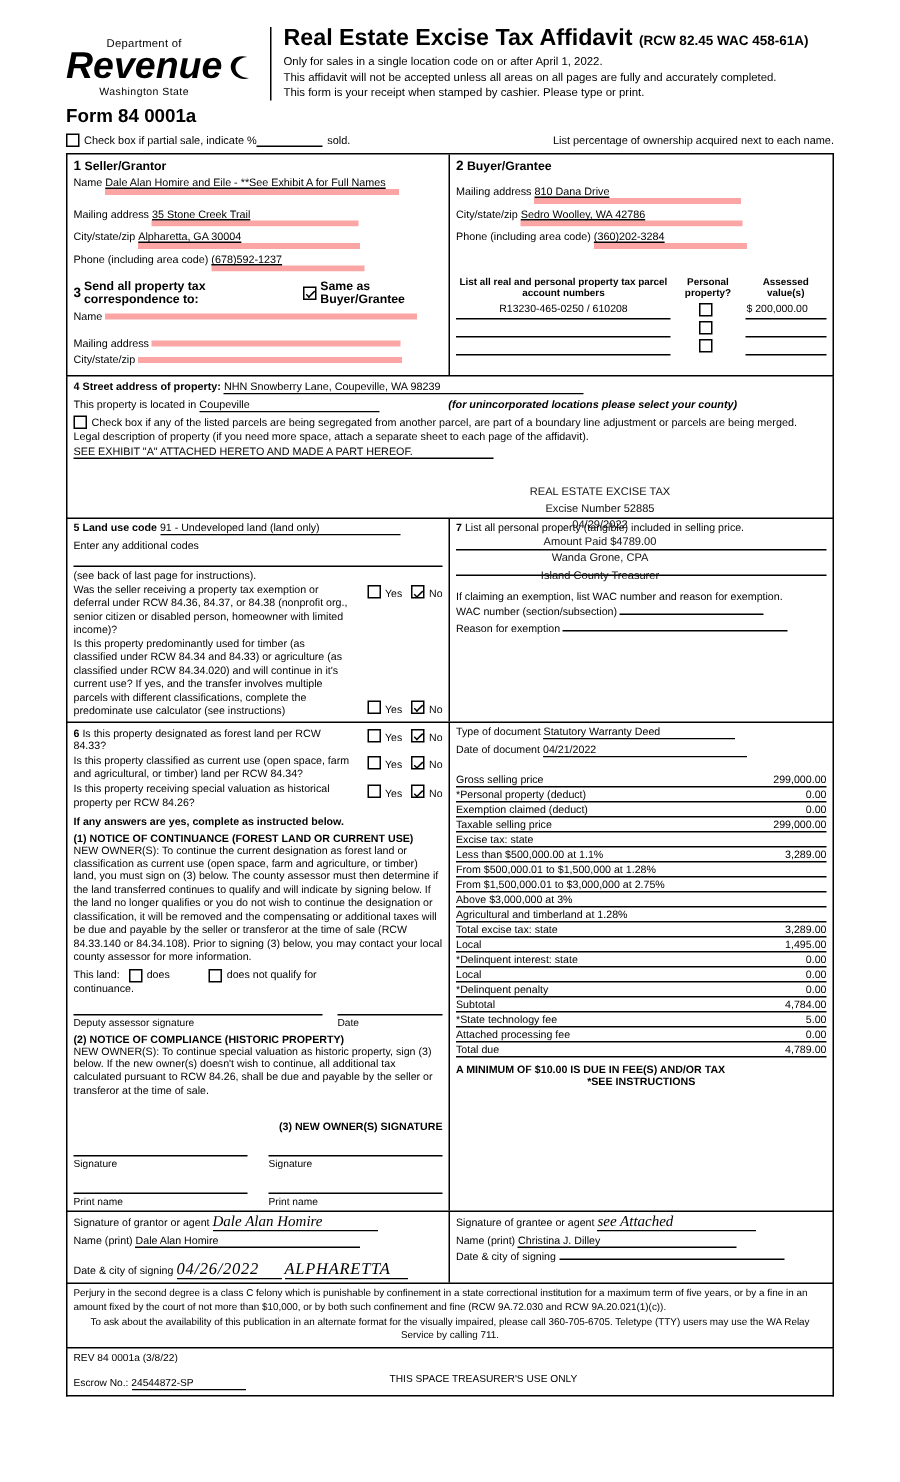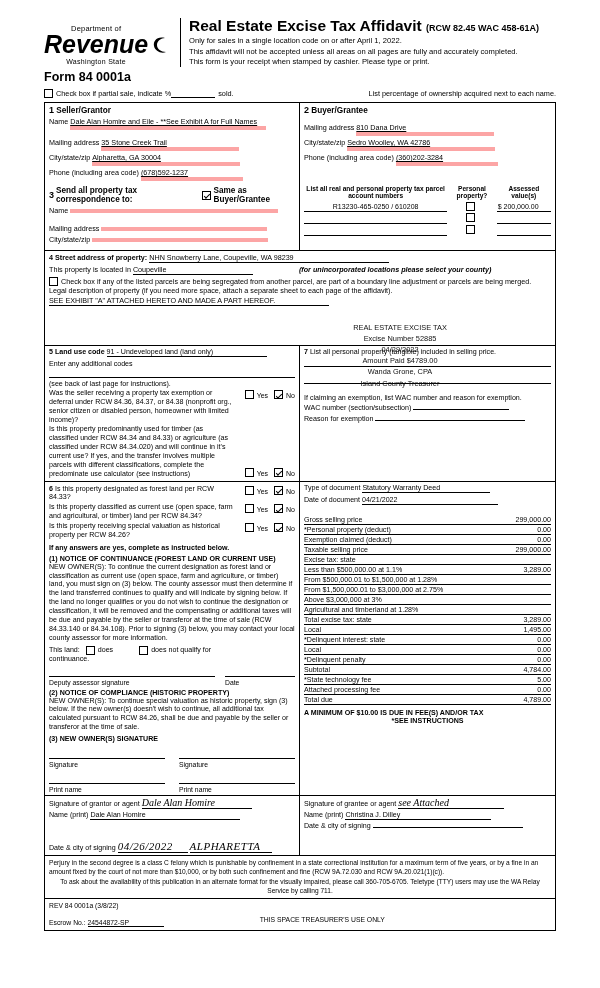--- a/index.html
+++ b/index.html
@@ -254,21 +254,21 @@
       </div>
       <div>continuance.</div>
       <div style="display:flex;gap:10px;margin-top:8px">
         <div style="flex:1"><div class="und" style="width:100%;height:1px"></div>
           <div class="lbl">Deputy assessor signature</div></div>
         <div style="width:70px"><div class="und" style="width:100%;height:1px"></div>
           <div class="lbl">Date</div></div>
       </div>
       <div class="bold" style="margin-top:3px">(2) NOTICE OF COMPLIANCE (HISTORIC PROPERTY)</div>
       <div style="line-height:1.25">NEW OWNER(S): To continue special valuation as historic property, sign (3) below. If the new owner(s) doesn't wish to continue, all additional tax calculated pursuant to RCW 84.26, shall be due and payable by the seller or transferor at the time of sale.</div>
-      <div class="bold" style="text-align:left;margin-top:3px">(3) NEW OWNER(S) SIGNATURE</div>
+      <div class="bold" style="text-align:right;margin-top:15px">(3) NEW OWNER(S) SIGNATURE</div>
       <div style="display:flex;gap:14px;margin-top:10px">
         <div style="flex:1"><div class="und" style="width:100%;height:1px"></div>
           <div class="lbl">Signature</div></div>
         <div style="flex:1"><div class="und" style="width:100%;height:1px"></div>
           <div class="lbl">Signature</div></div>
       </div>
       <div style="display:flex;gap:14px;margin-top:10px">
         <div style="flex:1"><div class="und" style="width:100%;height:1px"></div>
           <div class="lbl">Print name</div></div>
         <div style="flex:1"><div class="und" style="width:100%;height:1px"></div>
@@ -365,21 +365,21 @@
     </div>
   </div>
 
   <div class="cert">
     <div class="certrow">
       <div class="certcol left">
         <div class="nowrapline"><span>Signature of grantor or agent</span>
           <span class="und handw" style="min-width:110px">Dale Alan Homire</span></div>
         <div class="nowrapline" style="margin-top:2px"><span>Name (print)</span>
           <span class="und" style="min-width:150px">Dale Alan Homire</span></div>
-        <div class="nowrapline" style="margin-top:20px"><span>Date &amp; city of signing</span>
+        <div class="nowrapline" style="margin-top:8px"><span>Date &amp; city of signing</span>
           <span class="und hw2" style="min-width:70px">04/26/2022</span>
           <span class="und hw2" style="min-width:82px">ALPHARETTA</span></div>
       </div>
       <div class="certcol">
         <div class="nowrapline"><span>Signature of grantee or agent</span>
           <span class="und handw" style="min-width:106px">see Attached</span></div>
         <div class="nowrapline" style="margin-top:2px"><span>Name (print)</span>
           <span class="und" style="min-width:146px">Christina J. Dilley</span></div>
         <div class="nowrapline" style="margin-top:2px"><span>Date &amp; city of signing</span>
           <span class="und" style="min-width:150px"></span></div>

